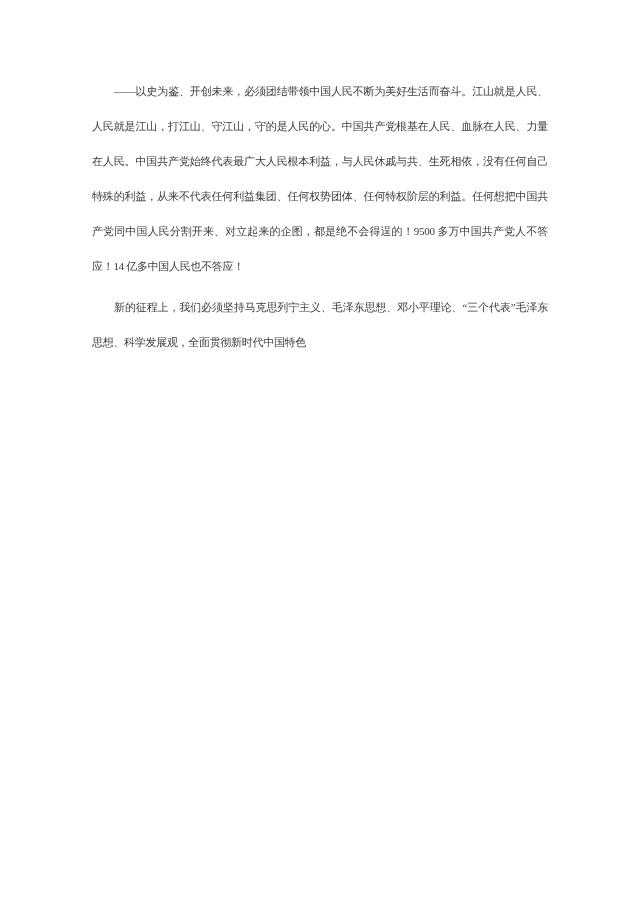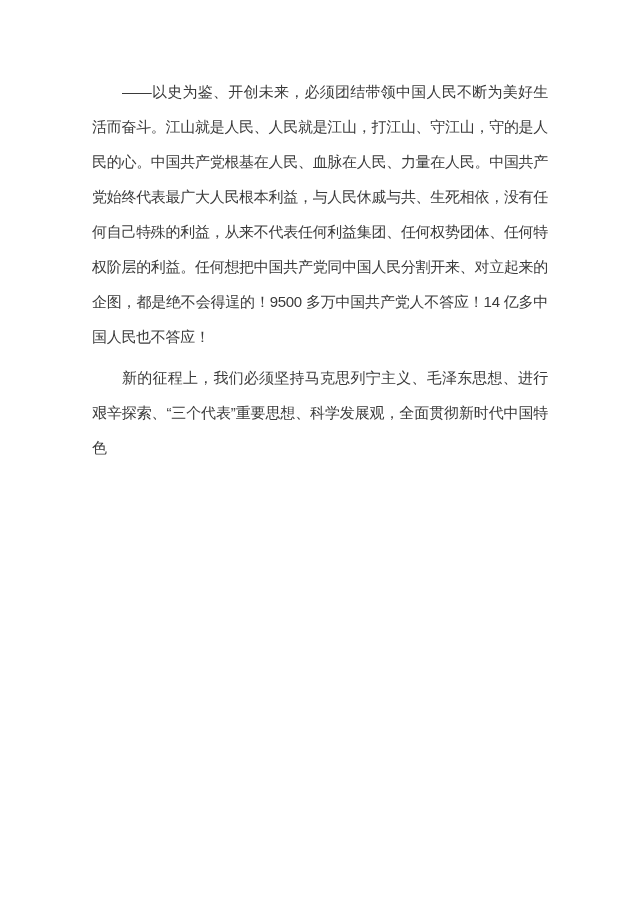--- a/index.html
+++ b/index.html
@@ -16,31 +16,32 @@
   .page {
     box-sizing: border-box;
     width: 639px;
     height: 905px;
     background: #ffffff;
     padding: 74px 91px 0 92px;
   }
   .doc-text p {
     margin: 0 0 6px 0;
     padding: 0;
-    font-size: 15px;
+    font-size: 11px;
     line-height: 35px;
     letter-spacing: -0.3px;
     color: #3a3a3a;
     text-align: justify;
     text-justify: inter-ideograph;
     text-indent: 2em;
     word-break: break-all;
+    font-family: Liberation Serif, serif;
   }
 </style>
 </head>
 <body>
 
 <div class="page">
   <div class="doc-text">
     <p>——以史为鉴、开创未来，必须团结带领中国人民不断为美好生活而奋斗。江山就是人民、人民就是江山，打江山、守江山，守的是人民的心。中国共产党根基在人民、血脉在人民、力量在人民。中国共产党始终代表最广大人民根本利益，与人民休戚与共、生死相依，没有任何自己特殊的利益，从来不代表任何利益集团、任何权势团体、任何特权阶层的利益。任何想把中国共产党同中国人民分割开来、对立起来的企图，都是绝不会得逞的！9500 多万中国共产党人不答应！14 亿多中国人民也不答应！</p>
-    <p>新的征程上，我们必须坚持马克思列宁主义、毛泽东思想、进行艰辛探索、“三个代表”重要思想、科学发展观，全面贯彻新时代中国特色</p>
+    <p>新的征程上，我们必须坚持马克思列宁主义、毛泽东思想、邓小平理论、“三个代表”毛泽东思想、科学发展观，全面贯彻新时代中国特色</p>
   </div>
 </div>
 
 </body></html>

